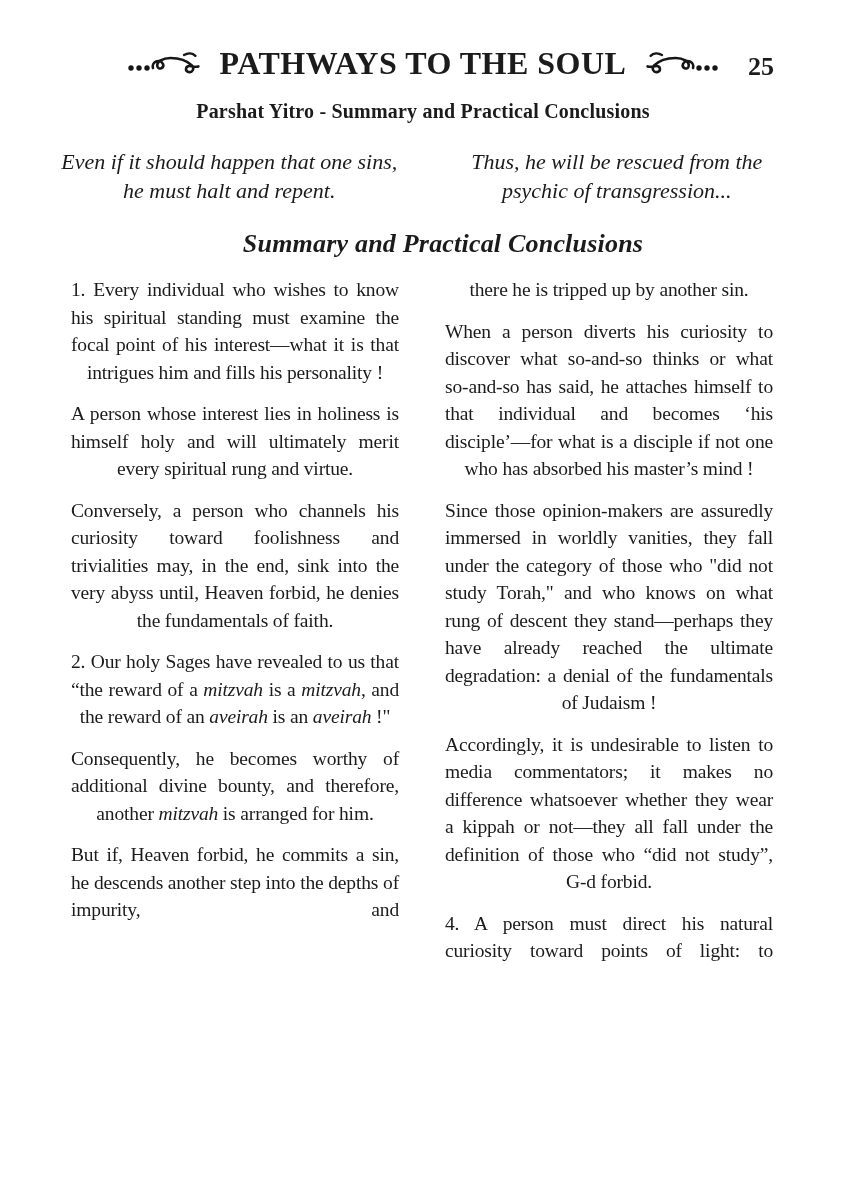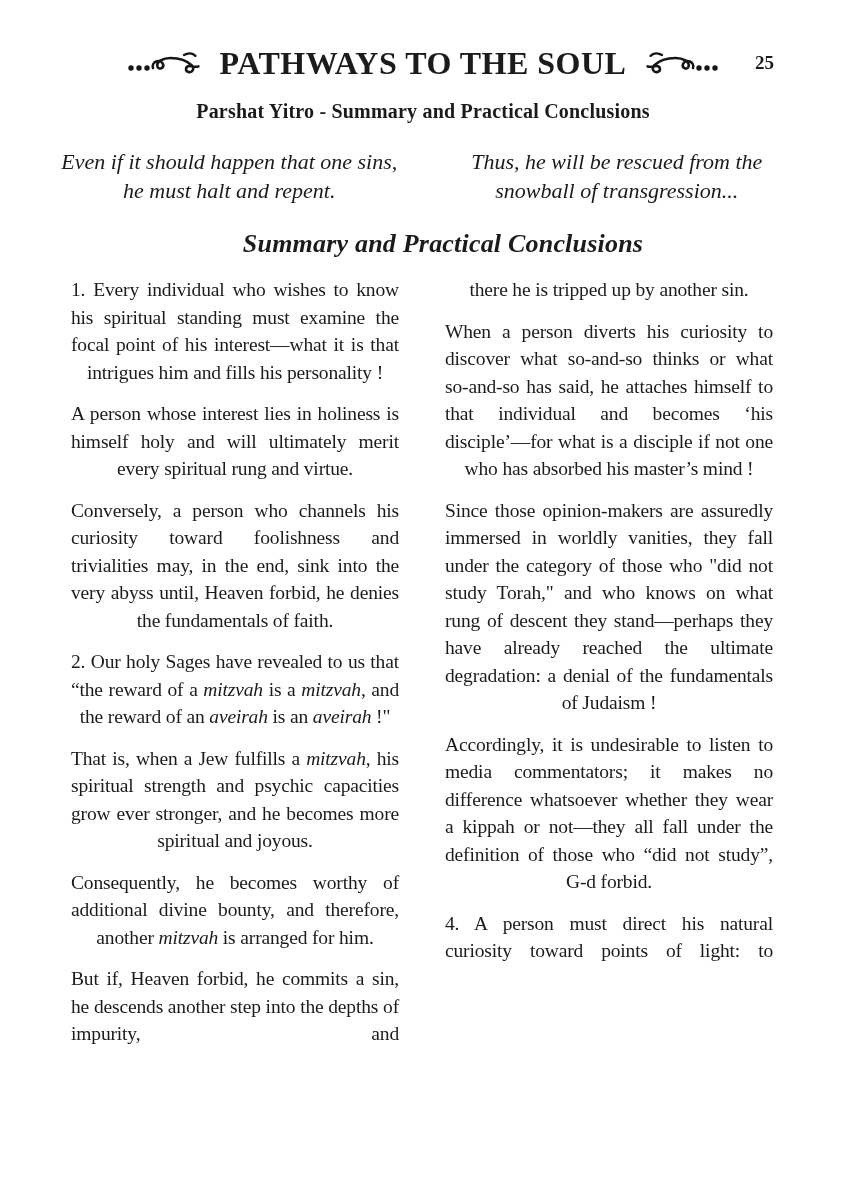--- a/index.html
+++ b/index.html
@@ -15,21 +15,21 @@
   .header{position:relative;padding-top:46px;text-align:center;}
   .title-line{display:flex;align-items:center;justify-content:center;gap:12px;}
   .book-title{
     font-weight:bold;font-size:32px;letter-spacing:.5px;line-height:1.1;
     white-space:nowrap;
   }
   .flourish{display:inline-block;line-height:0;}
   .flourish.right svg{transform:scaleX(-1);}
   .page-number{
     position:absolute;top:52px;right:72px;
-    font-size:19px;font-weight:bold;
+    font-size:26px;font-weight:bold;
   }
   .subtitle{
     text-align:center;font-weight:bold;font-size:20px;margin-top:19px;
     letter-spacing:.2px;
   }
   
   .intro{display:flex;gap:45px;margin:24px 58px 0 58px;font-style:italic;}
   .intro-col{flex:1;text-align:center;font-size:22px;line-height:1.32;}
   
   .section-heading{
@@ -73,32 +73,31 @@
           <path d="M58 5 c4 -2.4 8.6 -2 11.4 .8" fill="none" stroke="#161616" stroke-width="2.4" stroke-linecap="round"></path>
         </svg>
       </span>
     </div>
     <span class="page-number">25</span>
     <div class="subtitle">Parshat Yitro - Summary and Practical Conclusions</div>
   </div>
 
   <div class="intro">
     <div class="intro-col">Even if it should happen that one sins, he must halt and repent.</div>
-    <div class="intro-col">Thus, he will be rescued from the snowball of transgression...</div>
+    <div class="intro-col">Thus, he will be rescued from the psychic of transgression...</div>
   </div>
 
   <div class="section-heading">Summary and Practical Conclusions</div>
 
   <div class="body-cols">
     <div class="col">
         <p class="para"><span>1. Every individual who wishes to know his spiritual standing must examine the focal point of his interest—what it is that intrigues him and fills his personality !</span></p>
         <p class="para"><span>A person whose interest lies in holiness is himself holy and will ultimately merit every spiritual rung and virtue.</span></p>
         <p class="para"><span>Conversely, a person who channels his curiosity toward foolishness and trivialities may, in the end, sink into the very abyss until, Heaven forbid, he denies the fundamentals of faith.</span></p>
         <p class="para"><span>2. Our holy Sages have revealed to us that “the reward of a </span><span class="it">mitzvah</span><span> is a </span><span class="it">mitzvah</span><span>, and the reward of an </span><span class="it">aveirah</span><span> is an </span><span class="it">aveirah</span><span> !"</span></p>
-        <p class="para"><span>That is, when a Jew fulfills a </span><span class="it">mitzvah</span><span>, his spiritual strength and psychic capacities grow ever stronger, and he becomes more spiritual and joyous.</span></p>
         <p class="para"><span>Consequently, he becomes worthy of additional divine bounty, and therefore, another </span><span class="it">mitzvah</span><span> is arranged for him.</span></p>
         <p class="para cont"><span>But if, Heaven forbid, he commits a sin, he descends another step into the depths of impurity, and</span></p>
       </div>
     <div class="col">
         <p class="para"><span>there he is tripped up by another sin.</span></p>
         <p class="para"><span>When a person diverts his curiosity to discover what so-and-so thinks or what so-and-so has said, he attaches himself to that individual and becomes ‘his disciple’—for what is a disciple if not one who has absorbed his master’s mind !</span></p>
         <p class="para"><span>Since those opinion-makers are assuredly immersed in worldly vanities, they fall under the category of those who "did not study Torah," and who knows on what rung of descent they stand—perhaps they have already reached the ultimate degradation: a denial of the fundamentals of Judaism !</span></p>
         <p class="para"><span>Accordingly, it is undesirable to listen to media commentators; it makes no difference whatsoever whether they wear a kippah or not—they all fall under the definition of those who “did not study”, G-d forbid.</span></p>
         <p class="para cont"><span>4. A person must direct his natural curiosity toward points of light: to</span></p>
       </div>

